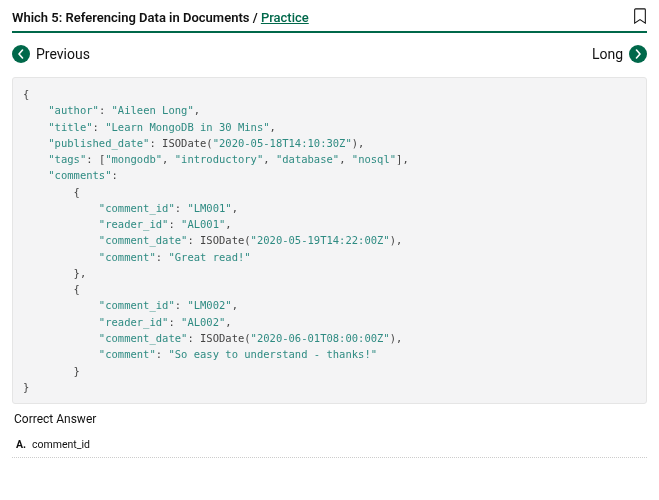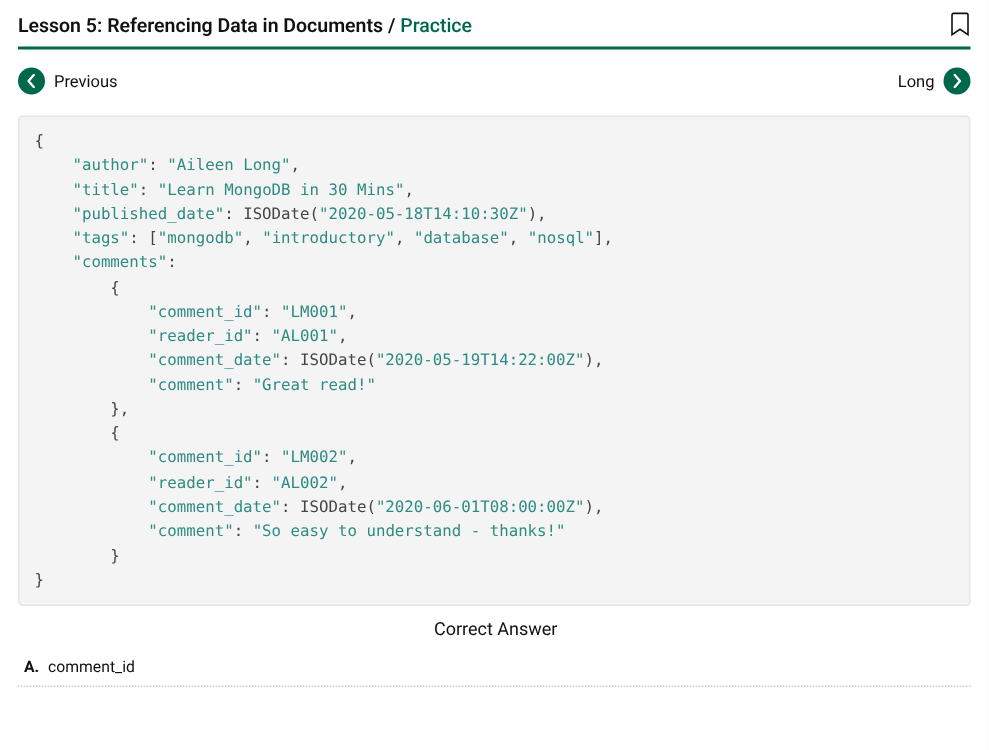--- a/index.html
+++ b/index.html
@@ -13,28 +13,28 @@
   }
   .container { padding: 8px 12px 12px 12px; }
   .header {
     display: flex;
     align-items: center;
     justify-content: space-between;
     border-bottom: 2px solid #00684a;
     padding-bottom: 4px;
   }
   .header h2 { font-size: 13px; font-weight: 600; margin: 0; }
-  .header h2 .practice { color: #00684a; font-weight: 500; }
+  .header h2 .practice { color: #00684a; font-weight: 500; text-decoration: underline; }
   .bookmark { width: 14px; height: 16px; }
   .nav {
     display: flex;
     justify-content: space-between;
     align-items: center;
     margin: 12px 0 14px 0;
-    font-size: 11px;
+    font-size: 14px;
     color: #111;
   }
   .nav .navbtn { display: flex; align-items: center; gap: 6px; cursor: pointer; }
   .navcircle {
     width: 18px; height: 18px; border-radius: 50%;
     background: #00684a;
     display: flex; align-items: center; justify-content: center;
   }
   .navcircle svg { width: 10px; height: 10px; fill: #fff; }
   .question { font-size: 11.5px; margin-bottom: 10px; color: #111; }
@@ -45,40 +45,40 @@
     padding: 8px 10px 8px 10px;
     font-family: ui-monospace, SFMono-Regular, Menlo, Consolas, monospace;
     font-size: 10.5px;
     line-height: 1.55;
     white-space: pre;
     overflow-x: auto;
     color: #444;
     margin-bottom: 8px;
   }
   .codeblock .str { color: #2e8b82; }
-  .correct-label { font-size: 12px; margin: 8px 0 6px 2px; color: #111; text-align: center; }
+  .correct-label { font-size: 12px; margin: 8px 0 6px 2px; color: #111; }
   .answers { list-style: none; padding: 0; margin: 0; }
   .answers li {
     font-size: 10.5px;
     padding: 6px 4px;
     border-top: 1px dotted #ccc;
     display: flex; align-items: flex-start;
   }
   .answers li:first-child { border-top: none; }
   .answers .letter { font-weight: 700; width: 16px; flex: 0 0 16px; }
   .answers .txt { }
 </style>
 </head>
 <body>
 
 <div class="container">
 
   <div class="header">
     <h2>
-      <span>Lesson 5: Referencing Data in Documents</span><span> / </span><span class="practice">Practice</span>
+      <span>Which 5: Referencing Data in Documents</span><span> / </span><span class="practice">Practice</span>
     </h2>
     <span>
       <svg class="bookmark" viewBox="0 0 14 18">
           <path d="M2 1h10a1 1 0 0 1 1 1v15l-6-4-6 4V2a1 1 0 0 1 1-1z" fill="none" stroke="#111" stroke-width="1.2"></path>
         </svg>
     </span>
   </div>
 
   <div class="nav">
     <div class="navbtn">

